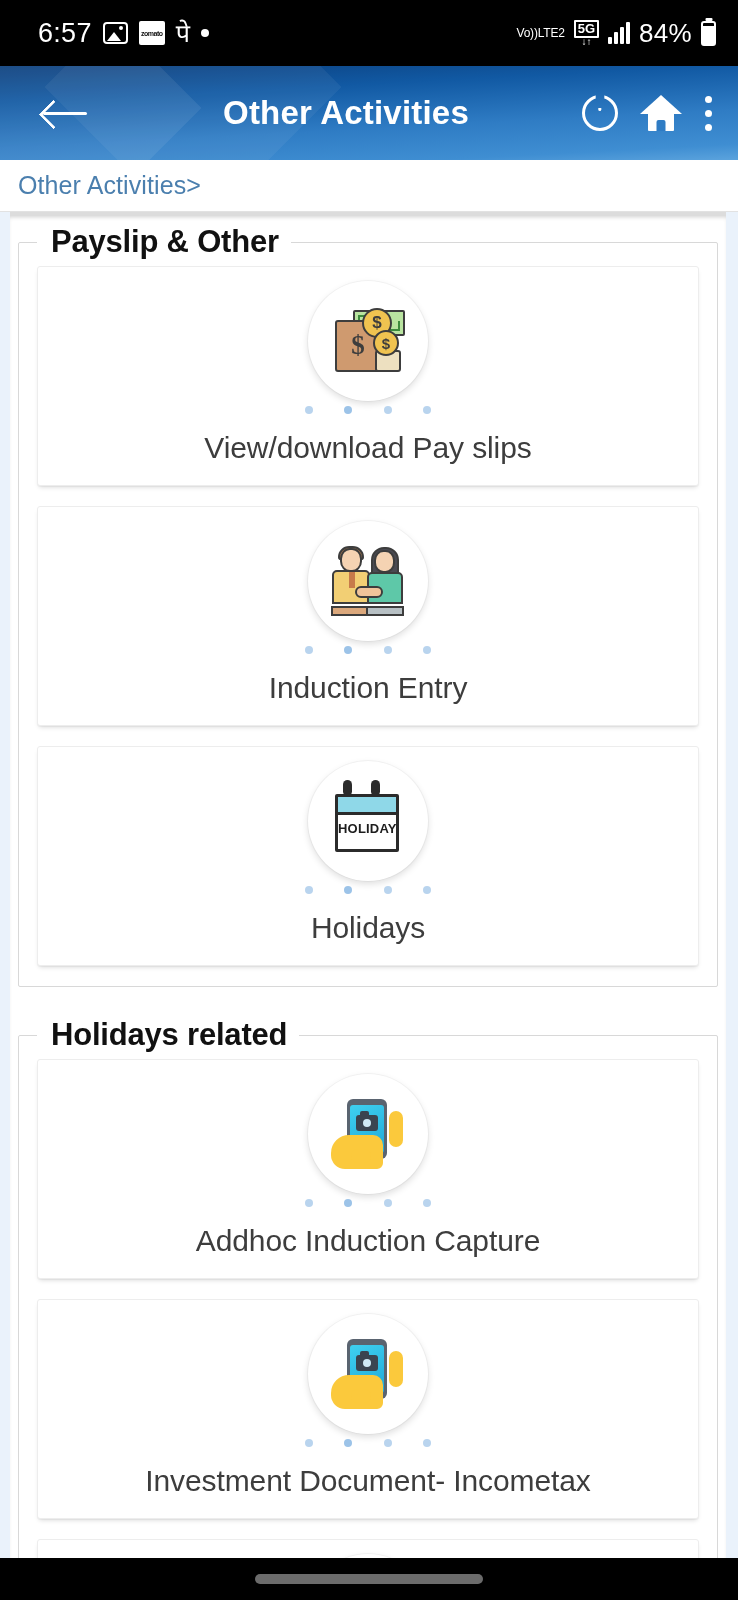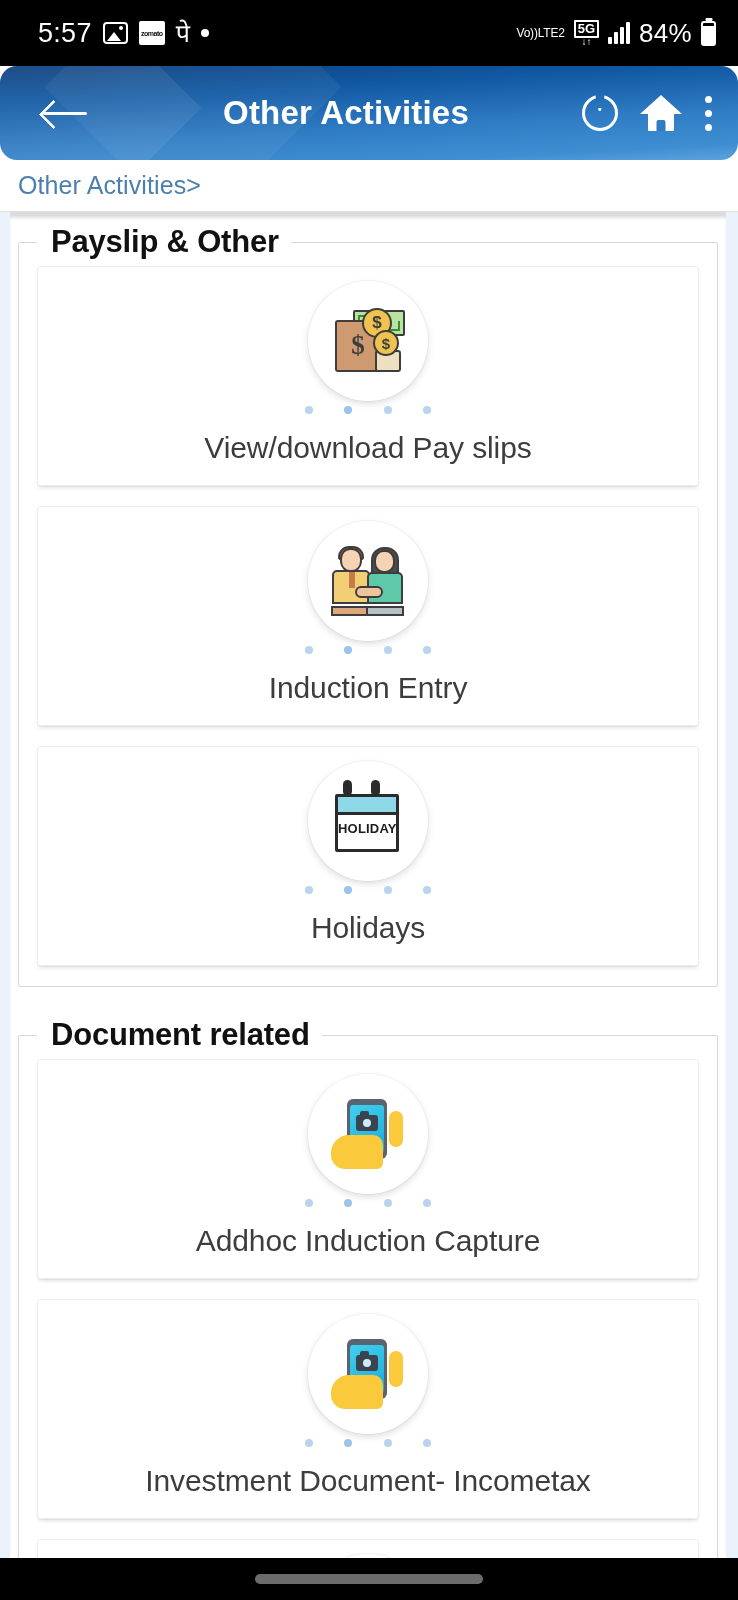--- a/index.html
+++ b/index.html
@@ -64,21 +64,20 @@
   .ic-battery:before{
     content:"";position:absolute;top:-5px;left:50%;transform:translateX(-50%);
     width:7px;height:3px;background:#fff;border-radius:1px;
   }
 
   
   .appbar{
     position:absolute; top:66px; left:0; width:738px; height:94px;
     background:linear-gradient(177deg,#0b3f7d 0%, #1159a3 28%, #2f7cc4 62%, #3f8ed2 88%, #5ba3dd 100%);
     overflow:hidden;
-    border-radius:17px;
   }
   .wm{ position:absolute; pointer-events:none; }
   .wm1{
     top:-58px; left:-40px; width:200px; height:200px;
     background:rgba(255,255,255,.075);
     transform:rotate(45deg);
   }
   .wm2{
     top:-84px; left:88px; width:210px; height:210px;
     background:rgba(255,255,255,.055);
@@ -267,21 +266,21 @@
   }
   .nav-pill{ width:228px; height:10px; border-radius:6px; background:#6b6b6b; }
 </style>
 </head>
 <body>
 
 <div class="phone">
 
   <div class="statusbar">
     <div class="sb-left">
-      <span class="sb-time">5:57</span>
+      <span class="sb-time">6:57</span>
       <span class="ic-photo"></span>
       <span class="ic-zomato">zomato</span>
       <span class="ic-phonepe">पे</span>
       <span class="ic-dot"></span>
     </div>
     <div class="sb-right">
       <span class="ic-volte">
         <span class="t">Vo))</span>
         <span class="b">LTE2</span>
       </span>
@@ -400,21 +399,21 @@
                   <i></i>
                   <i></i>
                   <i></i>
                 </div>
             </div>
             <div class="card-label">Holidays</div>
           </div>
         </fieldset>
 
         <fieldset class="group">
-          <legend>Document related</legend>
+          <legend>Holidays related</legend>
 
           <div class="card">
             <div class="iconwrap">
               <div class="circle">
                 <div class="art">
                   <span class="pc-fing"></span>
                   <span class="pc-phone">
                       <span class="pc-screen"></span>
                       <span class="pc-cam"></span>
                     </span>

